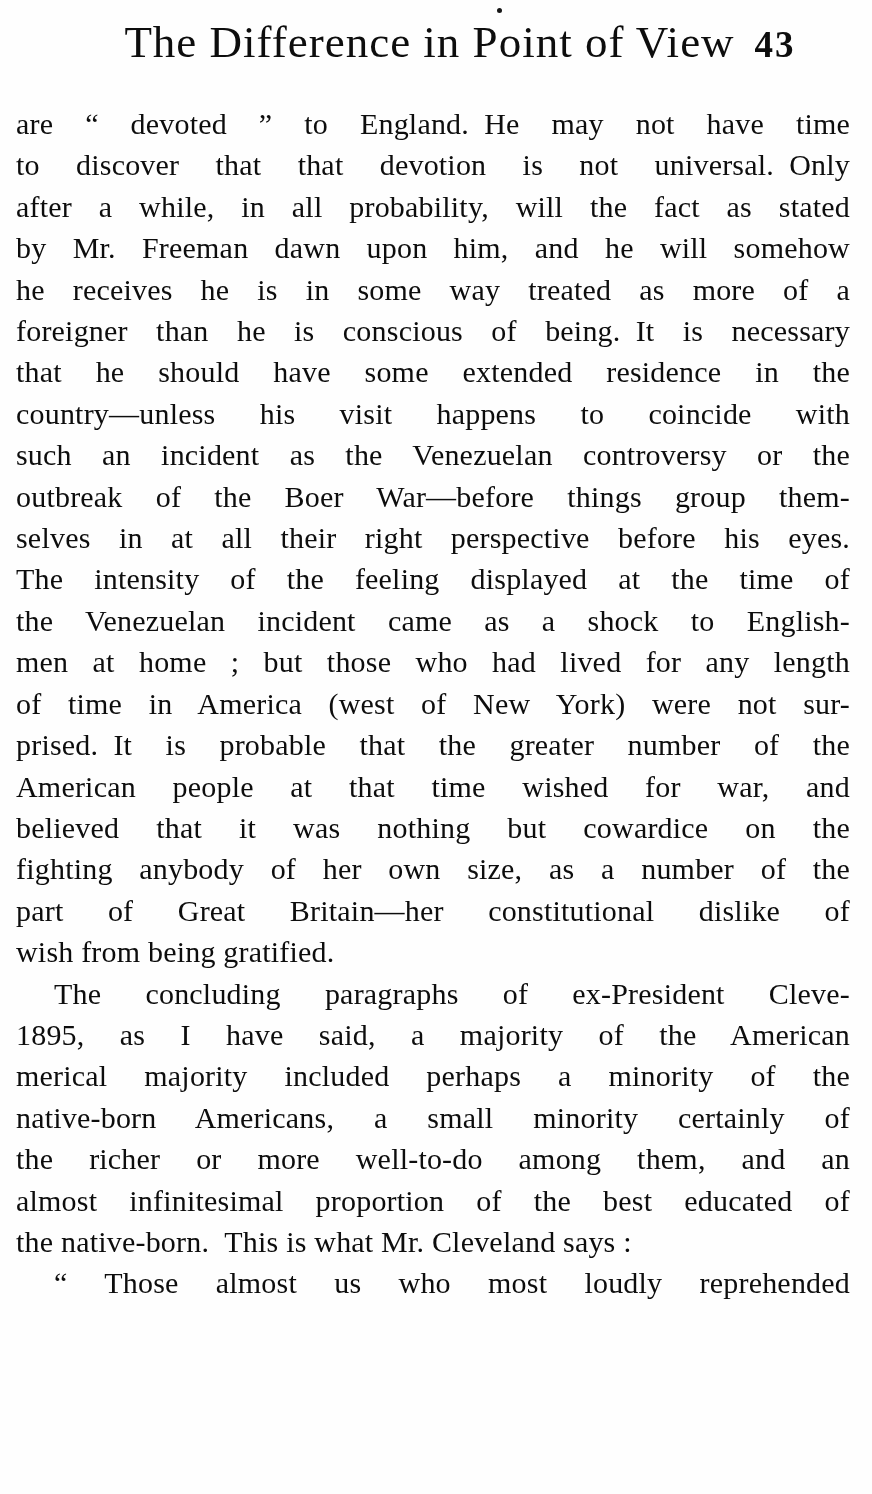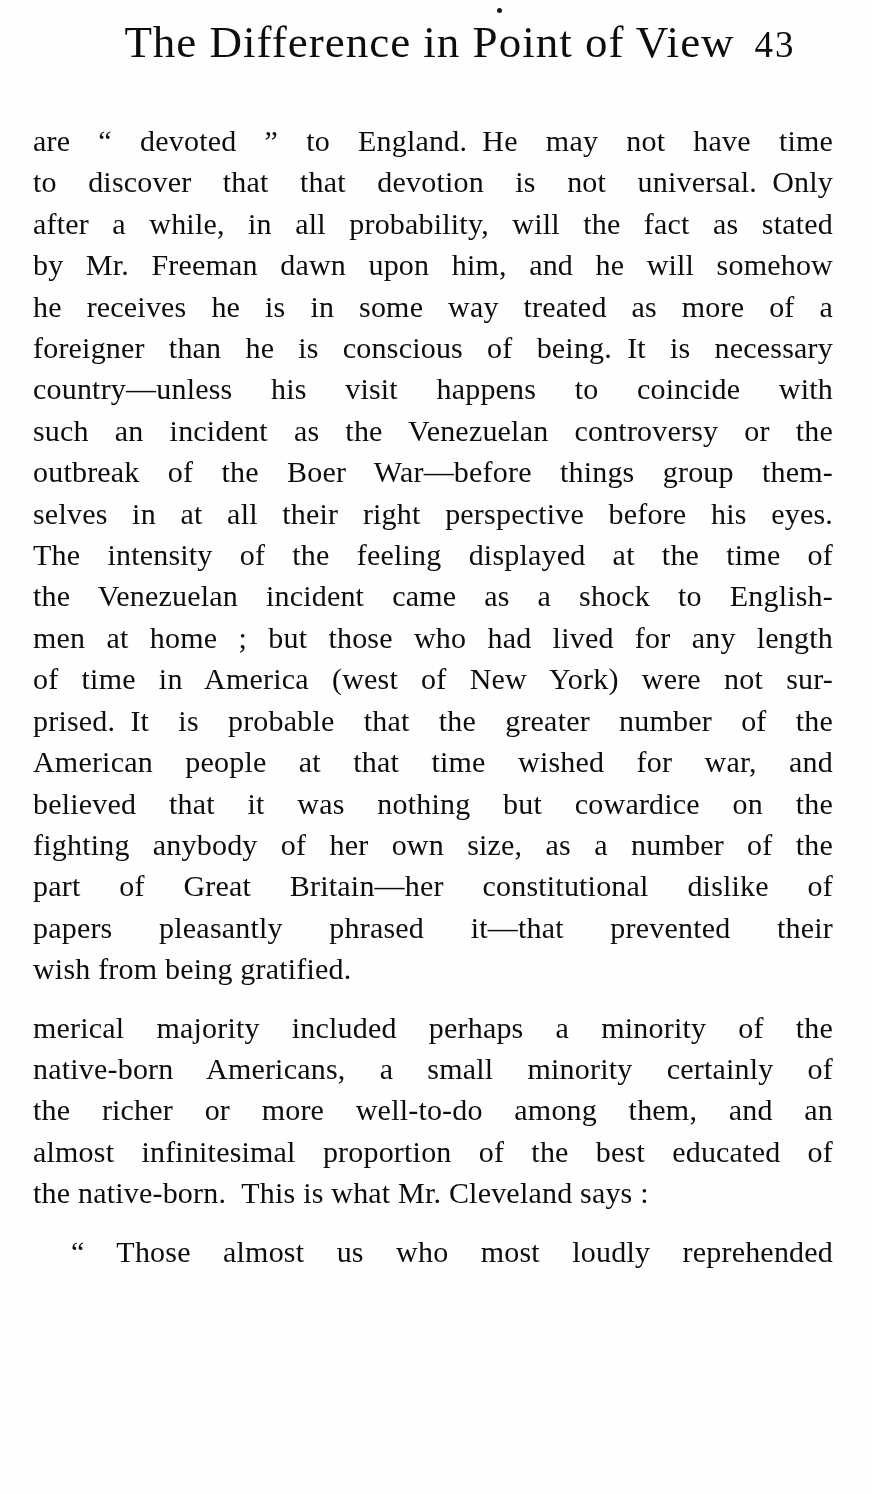--- a/index.html
+++ b/index.html
@@ -27,38 +27,39 @@
   }
   .running-header .title {
     font-size: 45px;
     letter-spacing: 1px;
     line-height: 56px;
   }
   .running-header .pagenum {
     font-size: 37px;
     margin-left: 20px;
     letter-spacing: 2px;
+    font-weight: bold;
   }
   .scan-speck {
     position: absolute;
     left: 497px;
     top: 8px;
     width: 5px;
     height: 5px;
     background: #161616;
     border-radius: 50%;
   }
   .body-text {
     position: absolute;
     top: 103px;
     left: 16px;
     right: 22px;
   }
   .para {
-    margin: 17px;
+    margin: 0;
     padding: 0;
   }
   .ln {
     font-size: 30px;
     line-height: 41.4px;
     letter-spacing: 0.2px;
     text-align: justify;
     text-align-last: justify;
   }
   .ln.last {
@@ -82,38 +83,40 @@
 
   <div class="body-text">
 
     <div class="para">
       <div class="ln">are “ devoted ” to England. He may not have time</div>
       <div class="ln">to discover that that devotion is not universal. Only</div>
       <div class="ln">after a while, in all probability, will the fact as stated</div>
       <div class="ln">by Mr. Freeman dawn upon him, and he will somehow</div>
       <div class="ln">he receives he is in some way treated as more of a</div>
       <div class="ln">foreigner than he is conscious of being. It is necessary</div>
+      <div class="ln">that he should have some extended residence in the</div>
       <div class="ln">country—unless his visit happens to coincide with</div>
       <div class="ln">such an incident as the Venezuelan controversy or the</div>
       <div class="ln">outbreak of the Boer War—before things group them-</div>
       <div class="ln">selves in at all their right perspective before his eyes.</div>
       <div class="ln">The intensity of the feeling displayed at the time of</div>
       <div class="ln">the Venezuelan incident came as a shock to English-</div>
       <div class="ln">men at home ; but those who had lived for any length</div>
       <div class="ln">of time in America (west of New York) were not sur-</div>
       <div class="ln">prised. It is probable that the greater number of the</div>
       <div class="ln">American people at that time wished for war, and</div>
       <div class="ln">believed that it was nothing but cowardice on the</div>
       <div class="ln">fighting anybody of her own size, as a number of the</div>
       <div class="ln">part of Great Britain—her constitutional dislike of</div>
-      <div class="ln">papers pleasantly phrased it—that prevented their</div>
       <div class="ln last">wish from being gratified.</div>
     </div>
 
     <div class="para">
+      <div class="ln indent">The concluding paragraphs of ex-President Cleve-</div>
+      <div class="ln">1895, as I have said, a majority of the American</div>
       <div class="ln">merical majority included perhaps a minority of the</div>
       <div class="ln">native-born Americans, a small minority certainly of</div>
       <div class="ln">the richer or more well-to-do among them, and an</div>
       <div class="ln">almost infinitesimal proportion of the best educated of</div>
       <div class="ln last">the native-born. This is what Mr. Cleveland says :</div>
     </div>
 
     <div class="para">
       <div class="ln indent">“ Those almost us who most loudly reprehended</div>
     </div>

